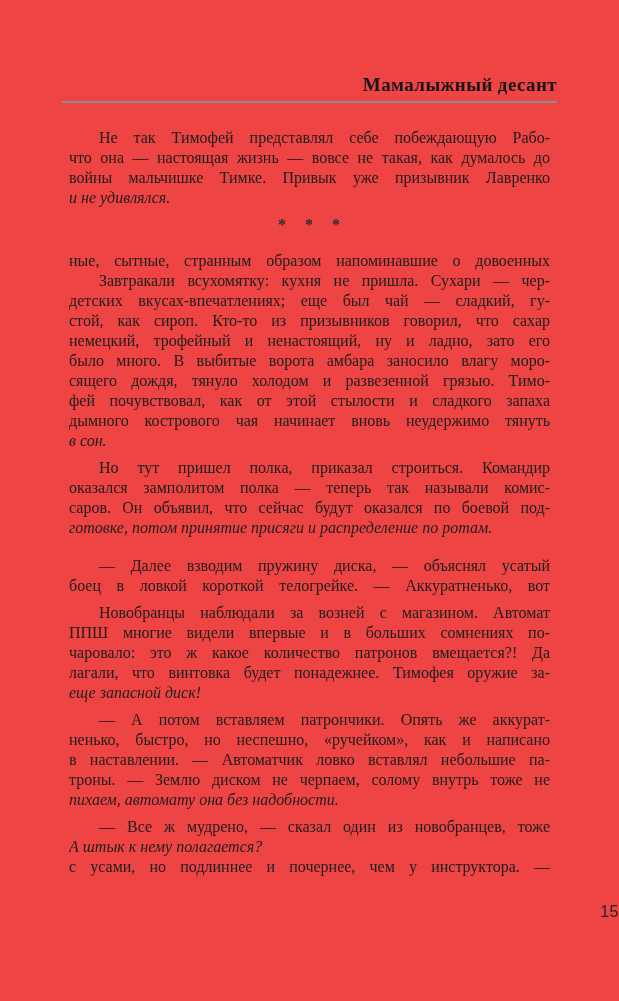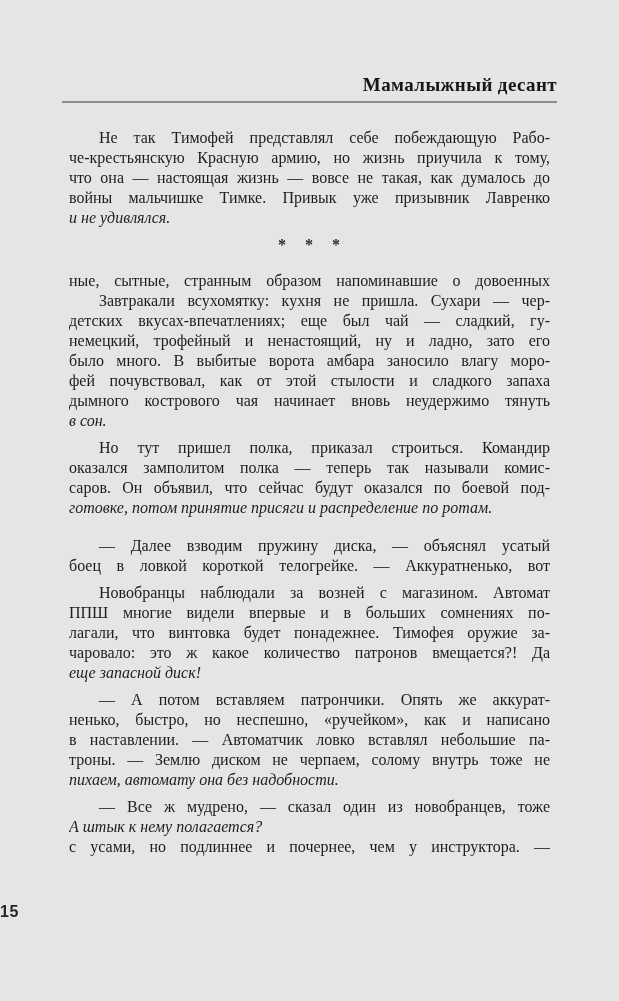--- a/index.html
+++ b/index.html
@@ -2,21 +2,21 @@
 <html><head>
 <meta charset="utf-8">
 <style>
   html, body { margin: 0; padding: 0; }
   body { background: #ffffff; }
 
   .page {
     position: relative;
     width: 619px;
     height: 1001px;
-    background: #e5e5e5;
+    background: #ef4444;
     font-family: "Liberation Serif", "DejaVu Serif", serif;
     overflow: hidden;
   }
 
   .running-header {
     position: absolute;
     left: 62px;
     top: 74px;
     width: 495px;
     text-align: right;
@@ -61,71 +61,71 @@
     color: #2b2b2b;
     word-spacing: 13px;
     letter-spacing: 1px;
   }
 
   .page-number {
     position: absolute;
     left: 0;
     top: 903px;
     width: 100%;
-    text-align: left;
+    text-align: right;
     font-family: "Liberation Sans", "DejaVu Sans", sans-serif;
     font-size: 16px;
     color: #262626;
     letter-spacing: 0.5px;
-    font-weight: bold;
   }
 </style>
 </head>
 <body>
 
 <div class="page">
 
   <div class="running-header">
     <span>Мамалыжный десант</span>
   </div>
 
   <div class="body-text">
       <div class="para">
         <div class="line first">Не так Тимофей представлял себе побеждающую Рабо-</div>
-        <div class="line">че-крестьянскую Красную армию, но жизнь приучила к тому,</div>
         <div class="line">что она — настоящая жизнь — вовсе не такая, как думалось до</div>
         <div class="line">войны мальчишке Тимке. Привык уже призывник Лавренко</div>
         <div class="line last">и не удивлялся.</div>
       </div>
       <div class="separator">* * *</div>
       <div class="para">
         <div class="line">ные, сытные, странным образом напоминавшие о довоенных</div>
         <div class="line first">Завтракали всухомятку: кухня не пришла. Сухари — чер-</div>
         <div class="line">детских вкусах-впечатлениях; еще был чай — сладкий, гу-</div>
+        <div class="line">стой, как сироп. Кто-то из призывников говорил, что сахар</div>
         <div class="line">немецкий, трофейный и ненастоящий, ну и ладно, зато его</div>
         <div class="line">было много. В выбитые ворота амбара заносило влагу моро-</div>
+        <div class="line">сящего дождя, тянуло холодом и развезенной грязью. Тимо-</div>
         <div class="line">фей почувствовал, как от этой стылости и сладкого запаха</div>
         <div class="line">дымного кострового чая начинает вновь неудержимо тянуть</div>
         <div class="line last">в сон.</div>
       </div>
       <div class="para">
         <div class="line first">Но тут пришел полка, приказал строиться. Командир</div>
         <div class="line">оказался замполитом полка — теперь так называли комис-</div>
         <div class="line">саров. Он объявил, что сейчас будут оказался по боевой под-</div>
         <div class="line last">готовке, потом принятие присяги и распределение по ротам.</div>
       </div>
       <div class="para gap">
         <div class="line first">— Далее взводим пружину диска, — объяснял усатый</div>
         <div class="line">боец в ловкой короткой телогрейке. — Аккуратненько, вот</div>
       </div>
       <div class="para">
         <div class="line first">Новобранцы наблюдали за возней с магазином. Автомат</div>
         <div class="line">ППШ многие видели впервые и в больших сомнениях по-</div>
+        <div class="line">чаровало: это ж какое количество патронов вмещается?! Да</div>
         <div class="line">лагали, что винтовка будет понадежнее. Тимофея оружие за-</div>
-        <div class="line">чаровало: это ж какое количество патронов вмещается?! Да</div>
         <div class="line last">еще запасной диск!</div>
       </div>
       <div class="para">
         <div class="line first">— А потом вставляем патрончики. Опять же аккурат-</div>
         <div class="line">ненько, быстро, но неспешно, «ручейком», как и написано</div>
         <div class="line">в наставлении. — Автоматчик ловко вставлял небольшие па-</div>
         <div class="line">троны. — Землю диском не черпаем, солому внутрь тоже не</div>
         <div class="line last">пихаем, автомату она без надобности.</div>
       </div>
       <div class="para">

